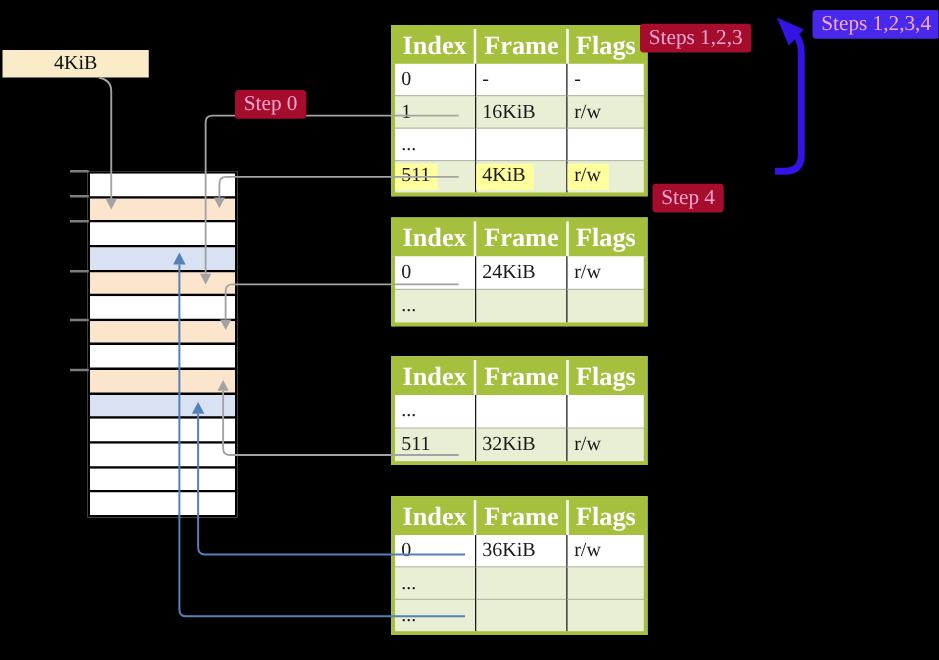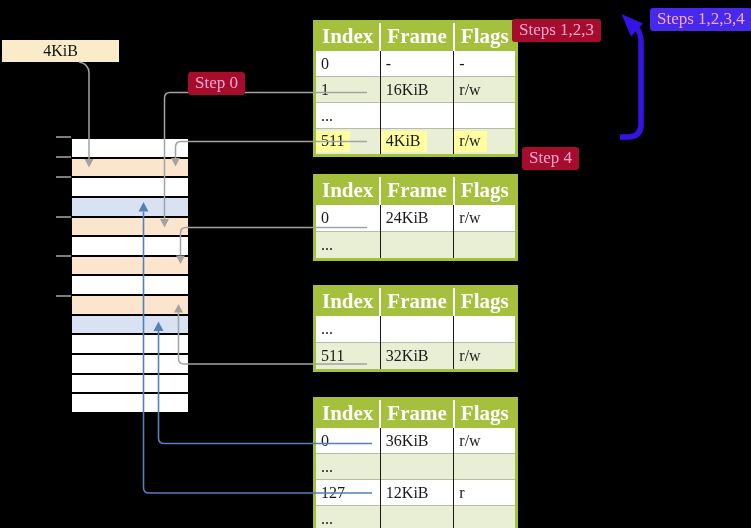--- a/index.html
+++ b/index.html
@@ -204,25 +204,20 @@
           <tr>
             <td>0</td>
             <td>36KiB</td>
             <td>r/w</td>
           </tr>
           <tr class="shade">
             <td>...</td>
             <td>&nbsp;</td>
             <td>&nbsp;</td>
           </tr>
-          <tr>
-            <td>127</td>
-            <td>12KiB</td>
-            <td>r</td>
-          </tr>
           <tr class="shade">
             <td>...</td>
             <td>&nbsp;</td>
             <td>&nbsp;</td>
           </tr>
         </tbody>
       </table>
     </div>
 
   <svg id="overlay" width="751" height="528">

